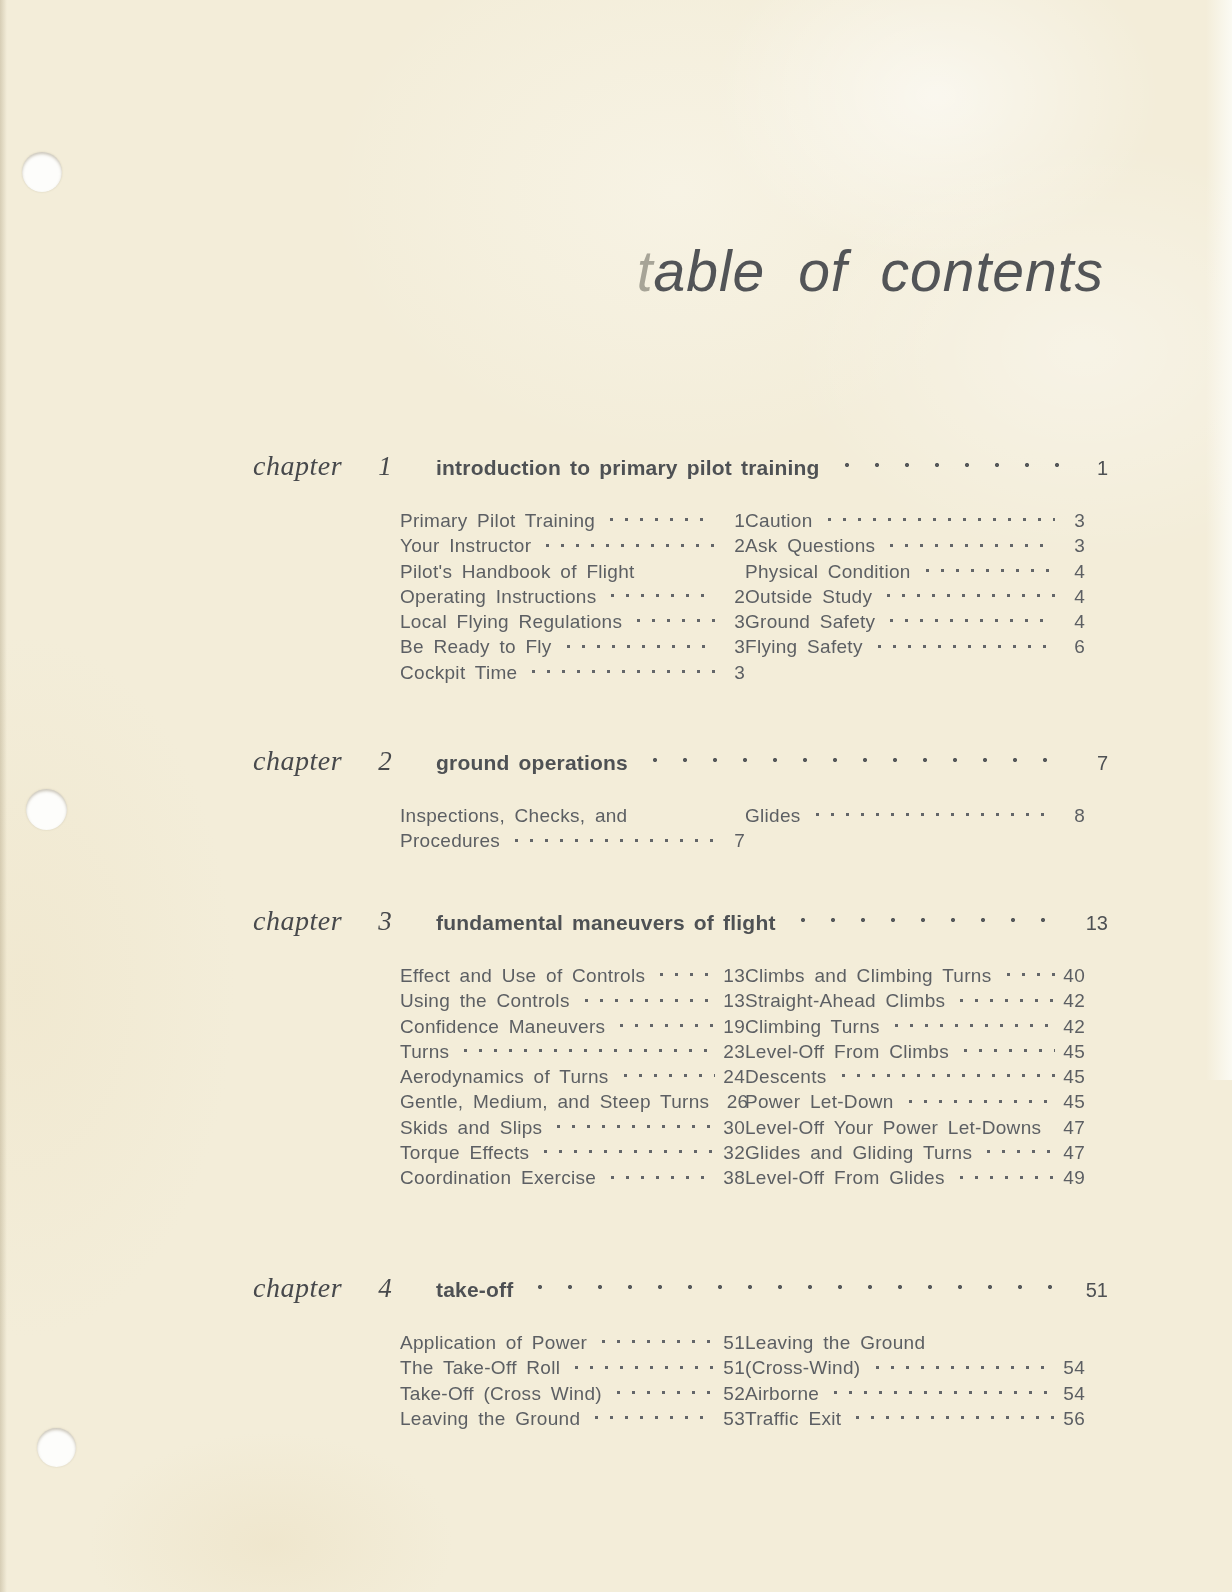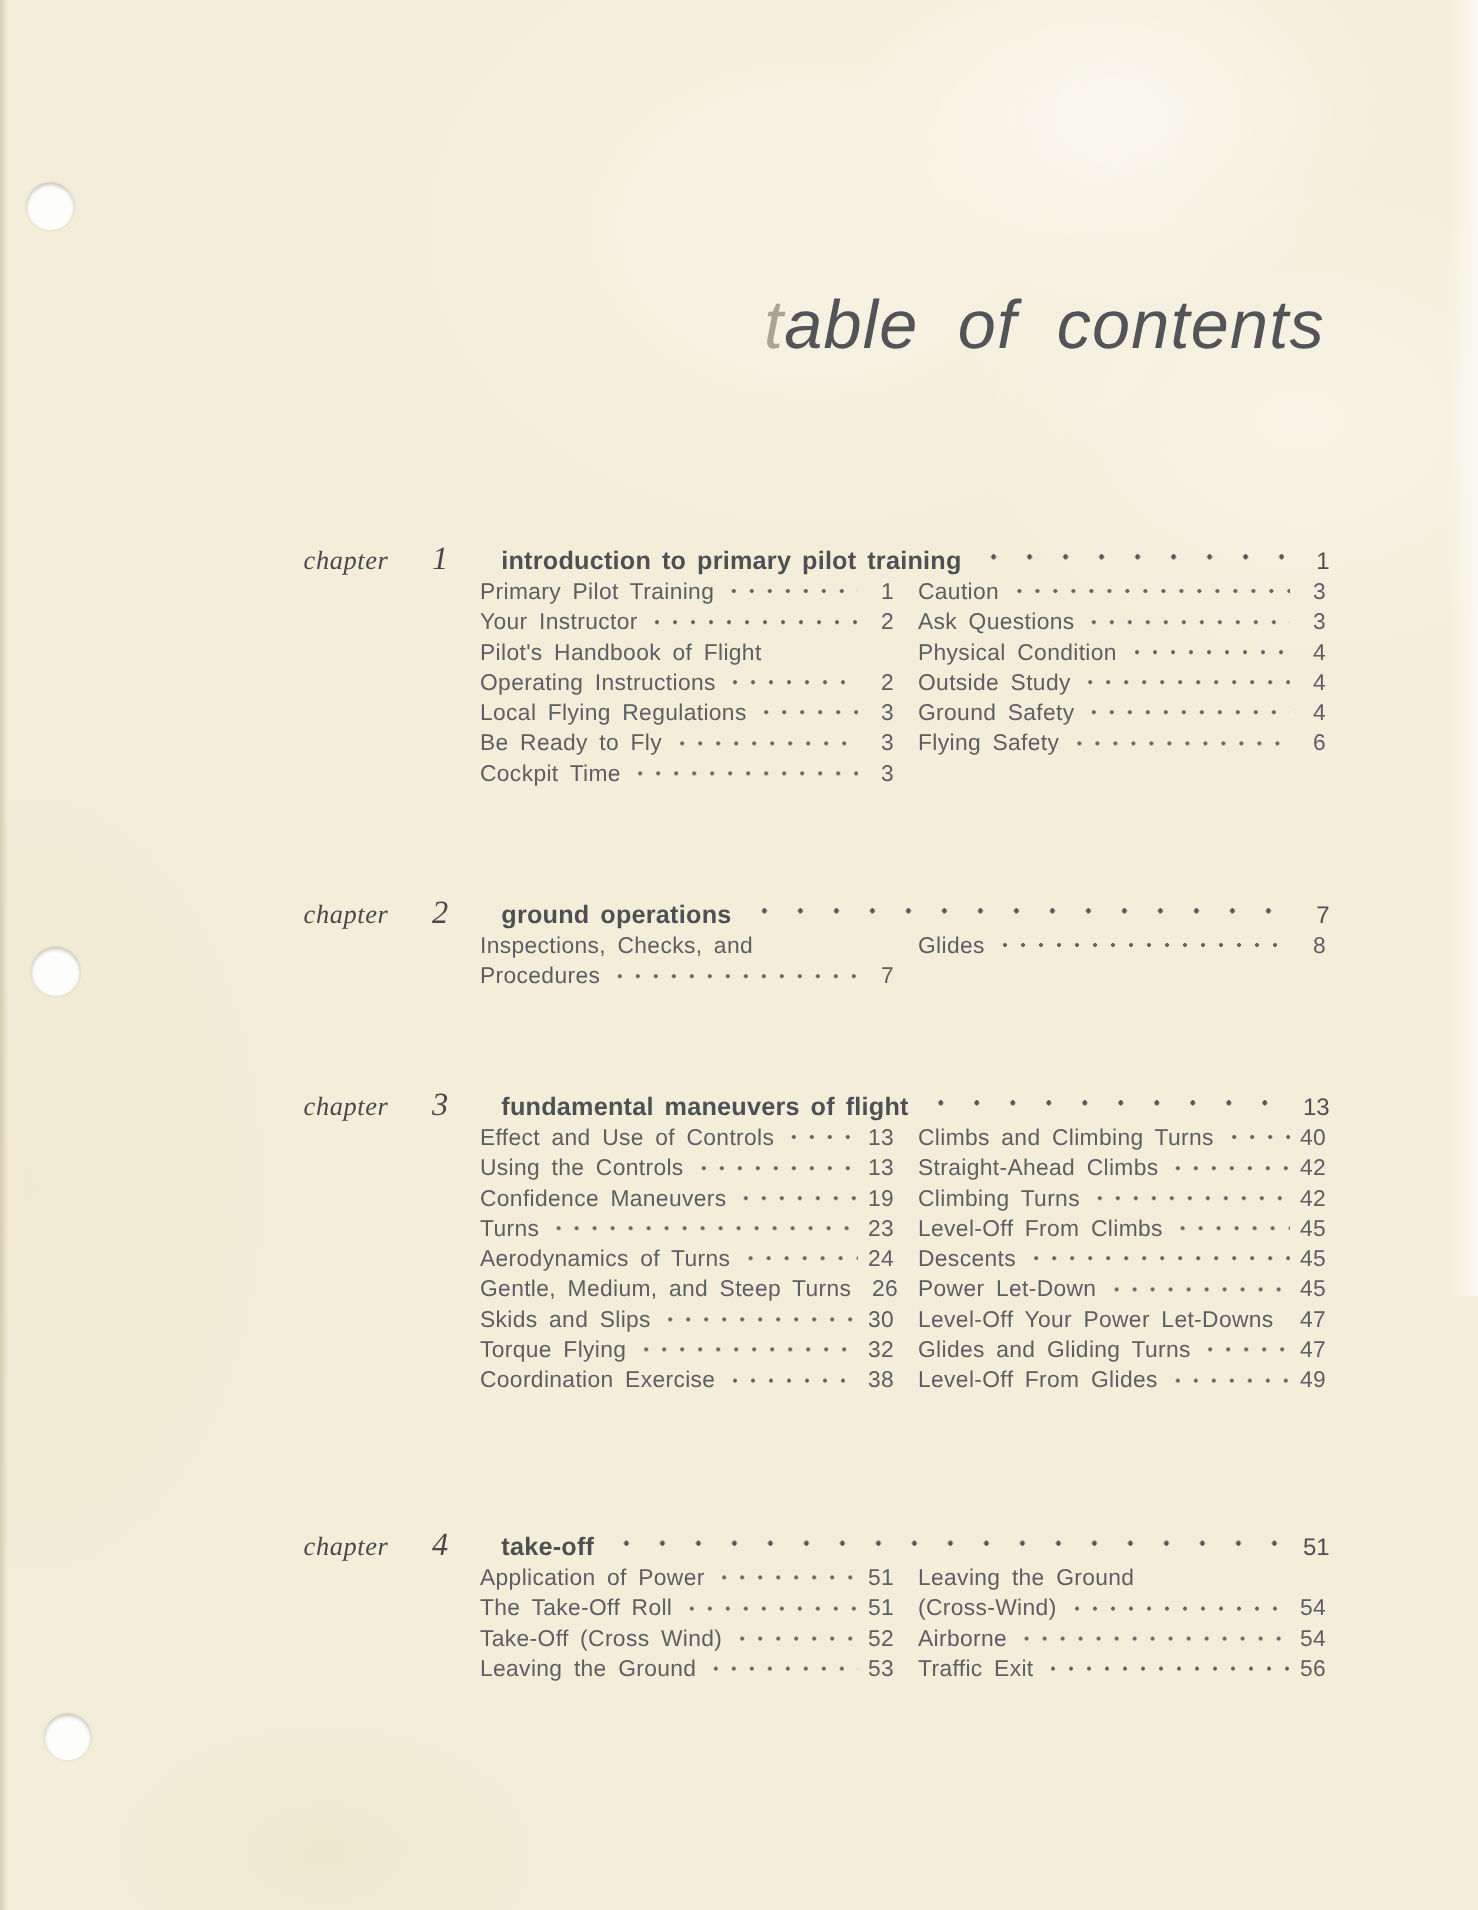--- a/index.html
+++ b/index.html
@@ -43,21 +43,21 @@
     color:#525457;white-space:nowrap;
   }
   .doc-title .first{color:#a7a497;}
 
   .chapter{
     position:absolute;left:253px;width:855px;
   }
   .ch-row{display:flex;align-items:baseline;}
   .ch-label{
     font-family:"Liberation Serif",serif;font-style:italic;
-    font-size:22px;color:#47494c;letter-spacing:.5px;
+    font-size:28px;color:#47494c;letter-spacing:.5px;
   }
   .ch-num{
     font-family:"Liberation Serif",serif;font-style:italic;
     font-size:27px;color:#47494c;
     width:22px;text-align:center;margin-left:32px;
   }
   .ch-title{
     font-size:21px;font-weight:bold;color:#4e5154;
     margin-left:40px;letter-spacing:.2px;word-spacing:3px;
     white-space:nowrap;
@@ -66,21 +66,21 @@
     flex:1 1 auto;min-width:16px;height:20px;align-self:flex-end;
     margin:0 10px 0 12px;
     background-image:radial-gradient(circle,rgba(78,81,84,.95) 2px,rgba(0,0,0,0) 2.2px);
     background-size:30px 6px;background-repeat:repeat-x;
     background-position:4px bottom 6px;
   }
   .ch-page{
     font-size:20px;color:#4e5154;min-width:28px;text-align:right;
   }
 
-  .cols{display:flex;gap:20px;margin-left:147px;}
+  .cols{display:flex;margin-left:147px;margin-top:26px;}
   .col{display:flex;flex-direction:column;}
   .col-left{width:345px;}
   .col-right{width:340px;}
   .entry{
     display:flex;align-items:baseline;
     font-size:19px;line-height:25.3px;color:#5c5f63;
     letter-spacing:.3px;word-spacing:4px;
   }
   .e-label{white-space:nowrap;}
   .leader{
@@ -252,21 +252,21 @@
               <span class="e-label">Gentle, Medium, and Steep Turns</span>
               <span class="leader"></span>
               <span class="e-page">26</span>
             </div>
             <div class="entry">
               <span class="e-label">Skids and Slips</span>
               <span class="leader"></span>
               <span class="e-page">30</span>
             </div>
             <div class="entry">
-              <span class="e-label">Torque Flying</span>
+              <span class="e-label">Torque Effects</span>
               <span class="leader"></span>
               <span class="e-page">32</span>
             </div>
             <div class="entry">
               <span class="e-label">Coordination Exercise</span>
               <span class="leader"></span>
               <span class="e-page">38</span>
             </div>
           </div>
       <div class="col col-right">

